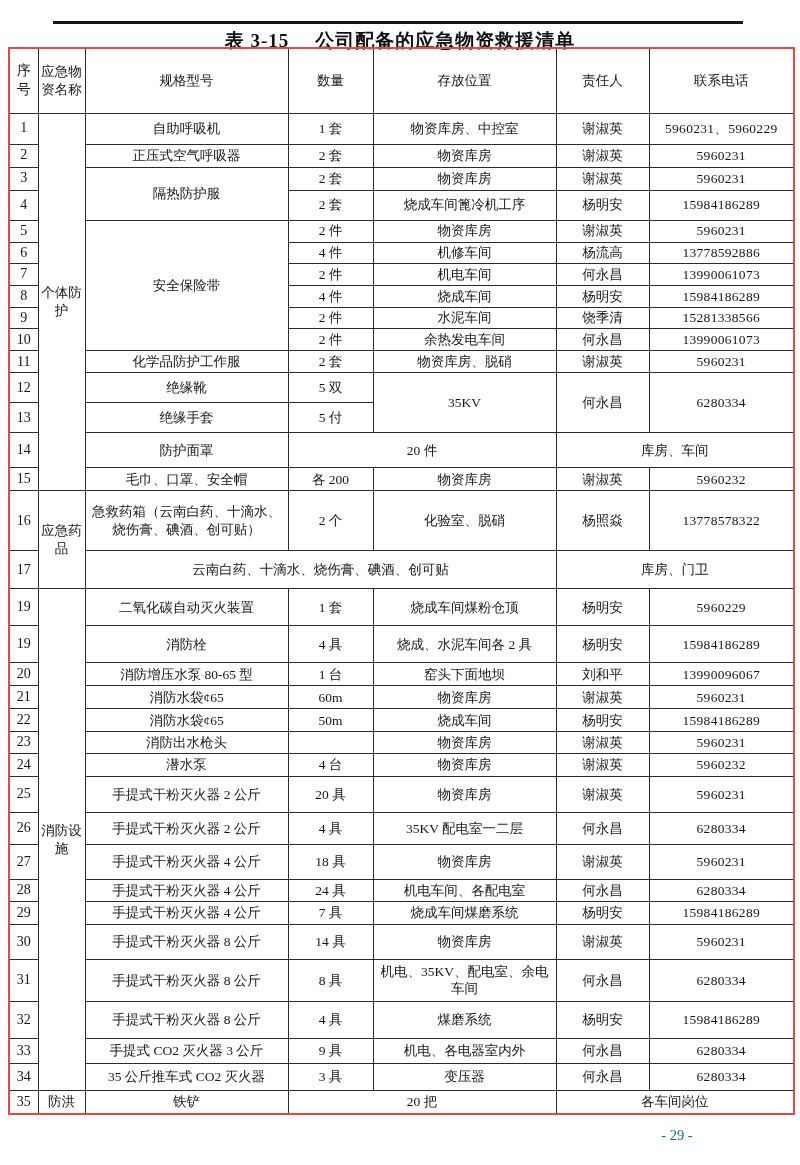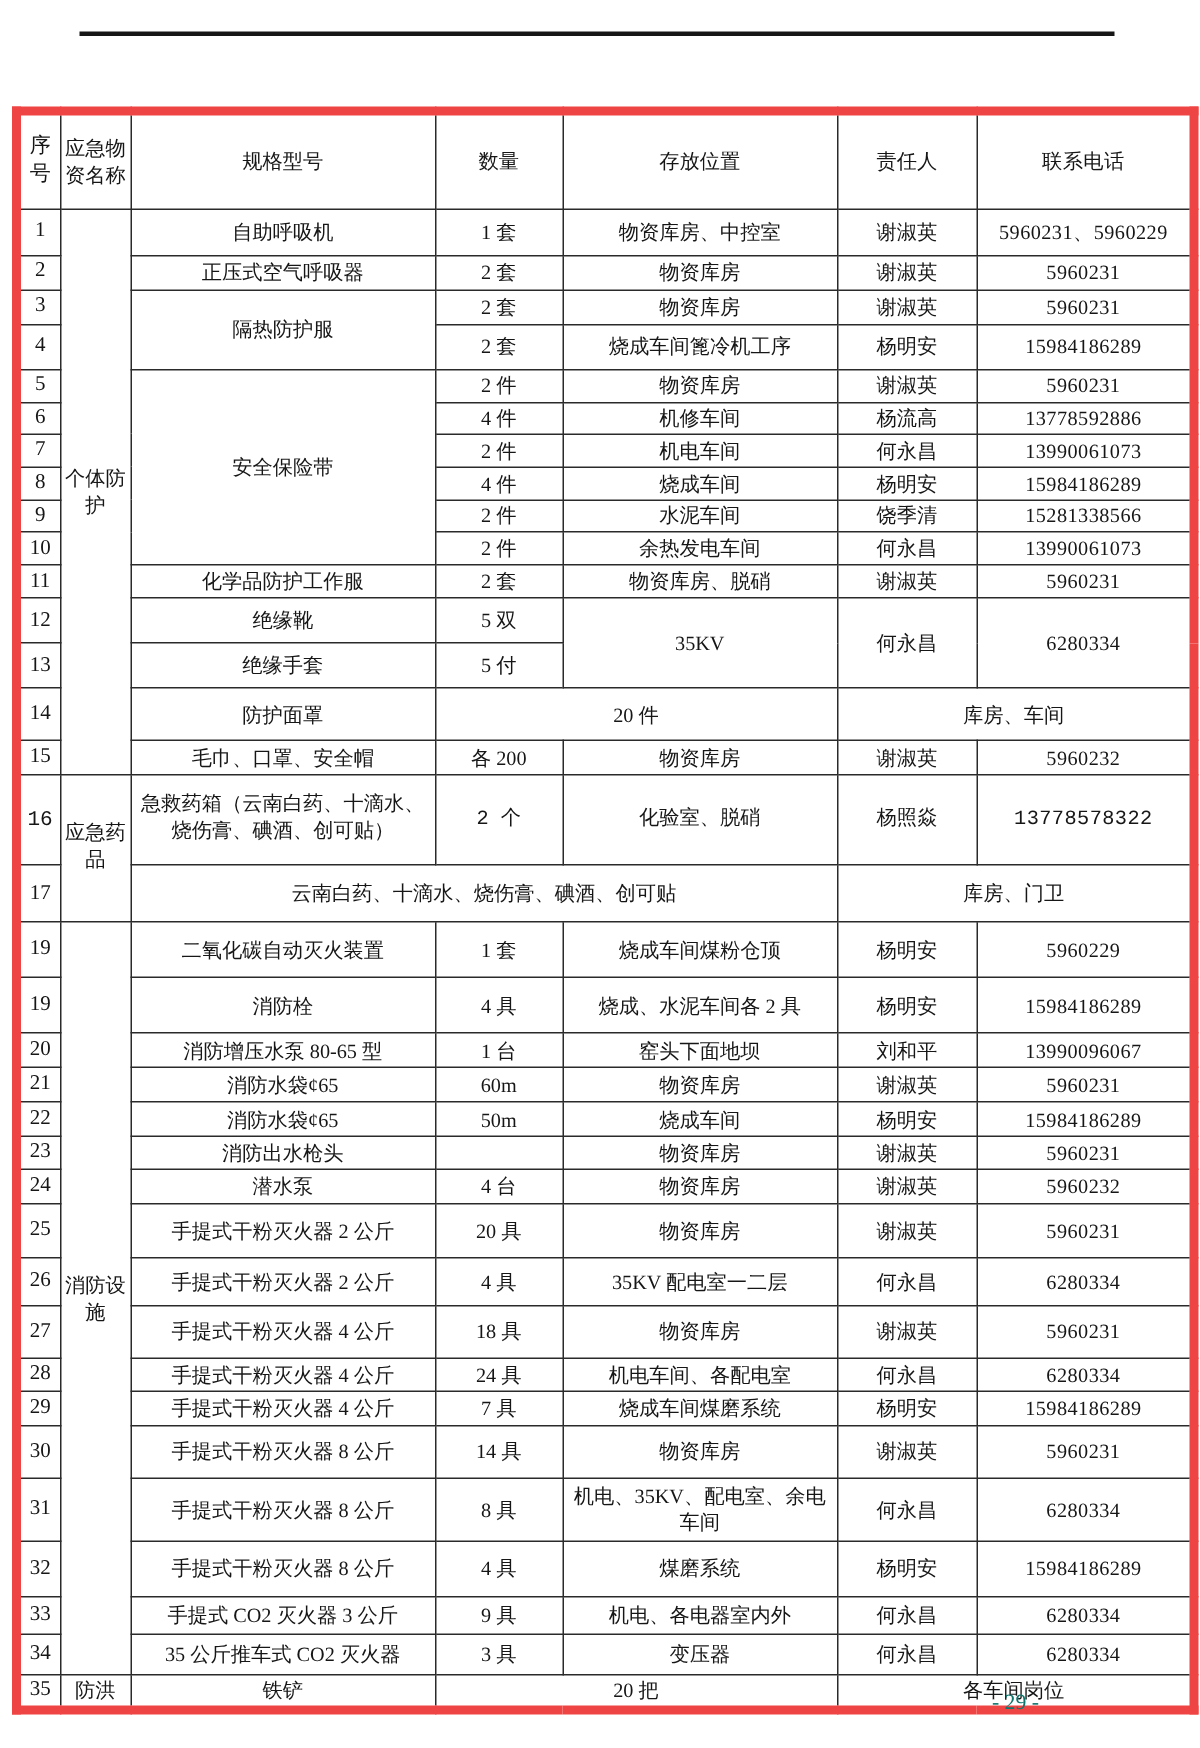--- a/index.html
+++ b/index.html
@@ -15,43 +15,46 @@
   }
   .header-rule{
     position:absolute;top:21px;left:53px;width:690px;height:3px;background:#161616;
   }
   .table-title{
     position:absolute;top:28px;left:0;width:100%;
     text-align:center;font-size:19px;font-weight:bold;color:#111;letter-spacing:1px;
   }
   .table-title .title-text{margin-left:26px;}
   table.doc-table{
-    position:absolute;left:8px;top:71px;width:784px;
+    position:absolute;left:8px;top:47px;width:784px;
     border-collapse:collapse;table-layout:fixed;
-    border:6px solid #ef4444;
+    border:2px solid #ef4444;
   }
   .doc-table th,.doc-table td{
     border:1px solid #2a2a2a;
     text-align:center;vertical-align:middle;
     font-size:13.5px;font-weight:normal;line-height:1.32;
     padding:1px 2px;color:#161616;
     white-space:normal;word-break:break-word;overflow:hidden;
   }
   .doc-table .col-no{font-size:14px;}
   .doc-table .col-phone{letter-spacing:0.3px;}
   .page-number{
     position:absolute;top:1127px;left:642px;width:70px;
     text-align:center;font-size:14.5px;color:#0f766e;
   }
 </style>
 </head>
 <body>
 
 <div class="page">
   <div class="header-rule"></div>
+  <div class="table-title">
+    <span class="title-label">表 3-15</span><span class="title-text">公司配备的应急物资救援清单</span>
+  </div>
   <table class="doc-table">
       <colgroup>
         <col style="width: 29px;">
         <col style="width: 47px;">
         <col style="width: 203px;">
         <col style="width: 85px;">
         <col style="width: 183px;">
         <col style="width: 93px;">
         <col style="width: 145px;">
       </colgroup>
@@ -170,21 +173,21 @@
           <td colspan="2" class="col-resp">库房、车间</td>
         </tr>
         <tr style="height: 23px;">
           <td class="col-no">15</td>
           <td class="col-spec">毛巾、口罩、安全帽</td>
           <td class="col-qty">各 200</td>
           <td class="col-loc">物资库房</td>
           <td class="col-resp">谢淑英</td>
           <td class="col-phone">5960232</td>
         </tr>
-        <tr style="height: 60px; font-family: Liberation Mono, monospace;">
+        <tr style="height: 60px;">
           <td class="col-no">16</td>
           <td rowspan="2" class="col-category">应急药品</td>
           <td class="col-spec">急救药箱（云南白药、十滴水、烧伤膏、碘酒、创可贴）</td>
           <td class="col-qty">2 个</td>
           <td class="col-loc">化验室、脱硝</td>
           <td class="col-resp">杨照焱</td>
           <td class="col-phone">13778578322</td>
         </tr>
         <tr style="height: 38px; padding-left: 28px;">
           <td class="col-no">17</td>

